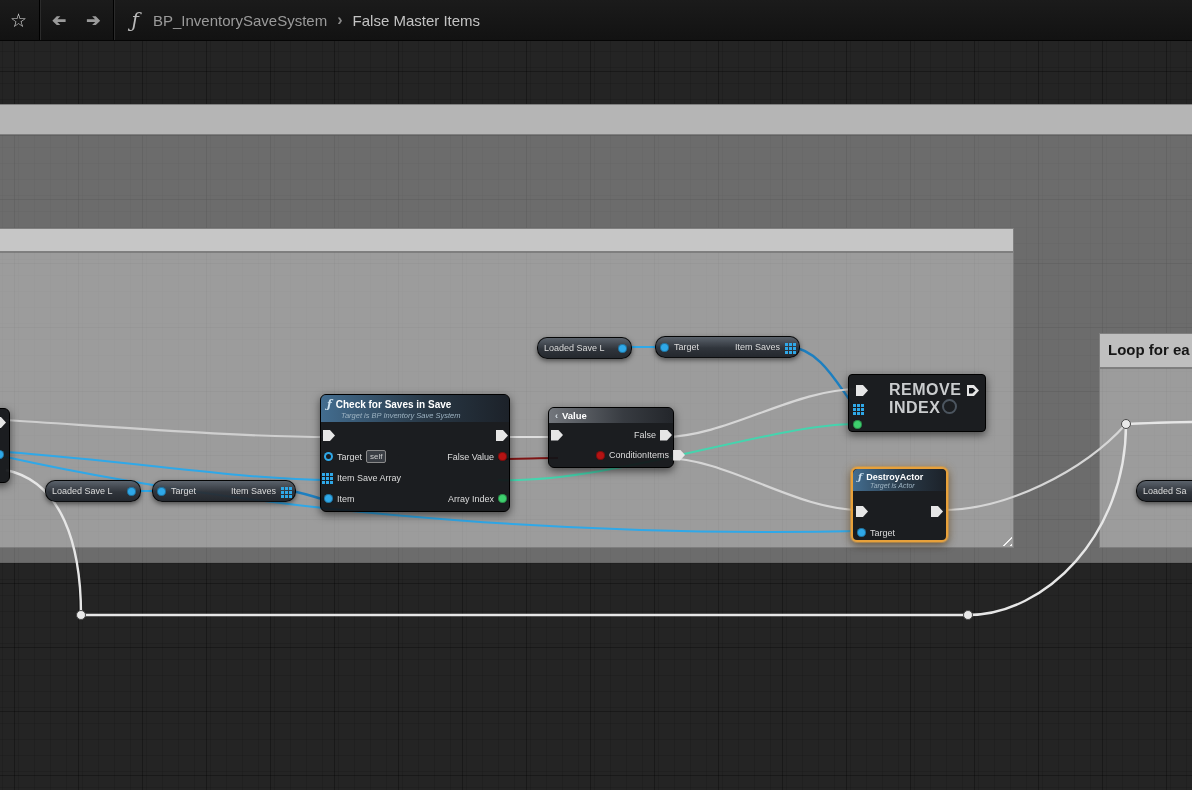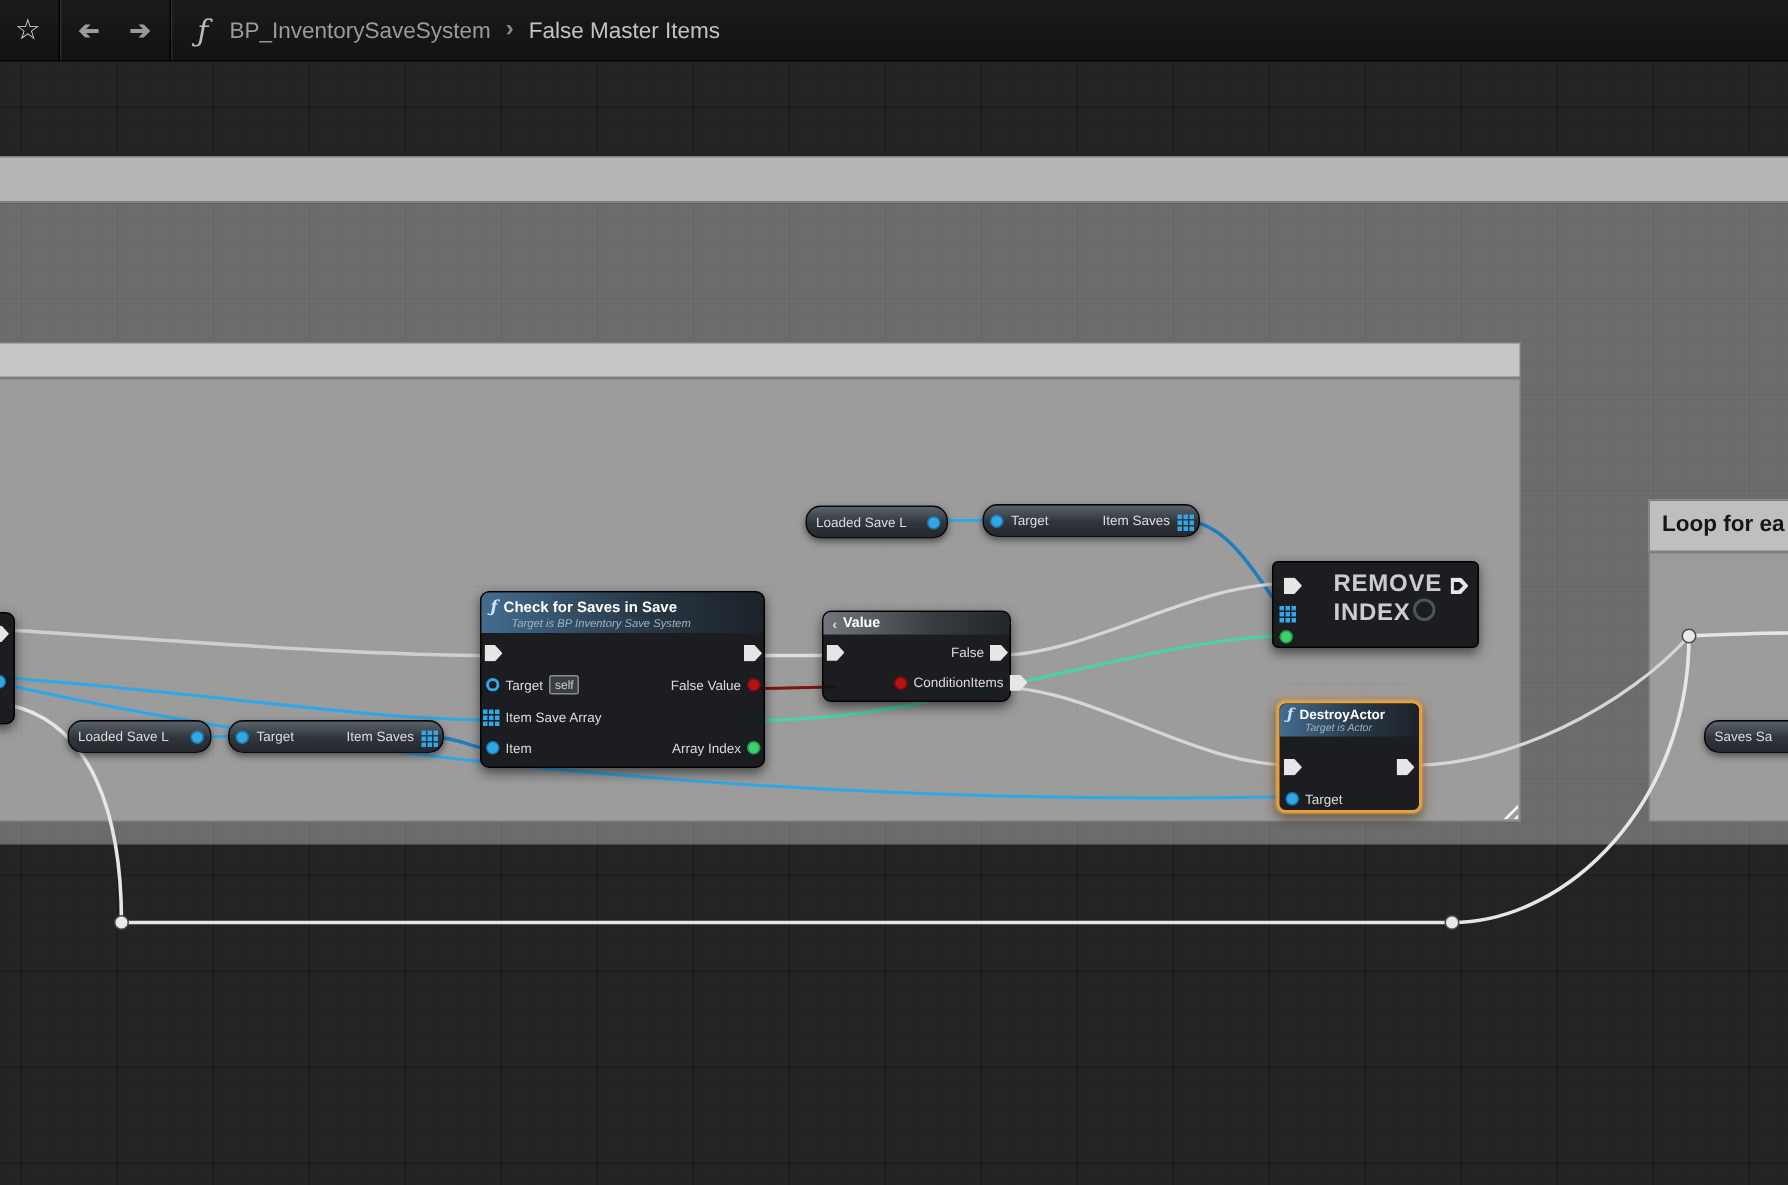--- a/index.html
+++ b/index.html
@@ -170,21 +170,21 @@
 
   <div class="getter" style="left:152px;top:480px;width:144px;">
     <span class="pin-dot dot-blue" style="margin-left:-2px;"></span>
     <span class="plabel">Target</span>
     <span class="spacer"></span>
     <span class="plabel">Item Saves</span>
     <span class="pin-grid" style="margin-right:-3px;"></span>
   </div>
 
   <div class="getter" style="left:1136px;top:480px;width:75px;">
-    <span class="plabel">Saves Sa</span>
+    <span class="plabel">Loaded Sa</span>
   </div>
 
   <div class="node" style="left:320px;top:394px;width:190px;height:118px;">
     <div class="fn-header">
       <div class="fn-title">
         <span class="fn-glyph">ƒ</span>
         <span>Check for Saves in Save</span>
       </div>
       <div class="fn-sub">Target is BP Inventory Save System</div>
     </div>

